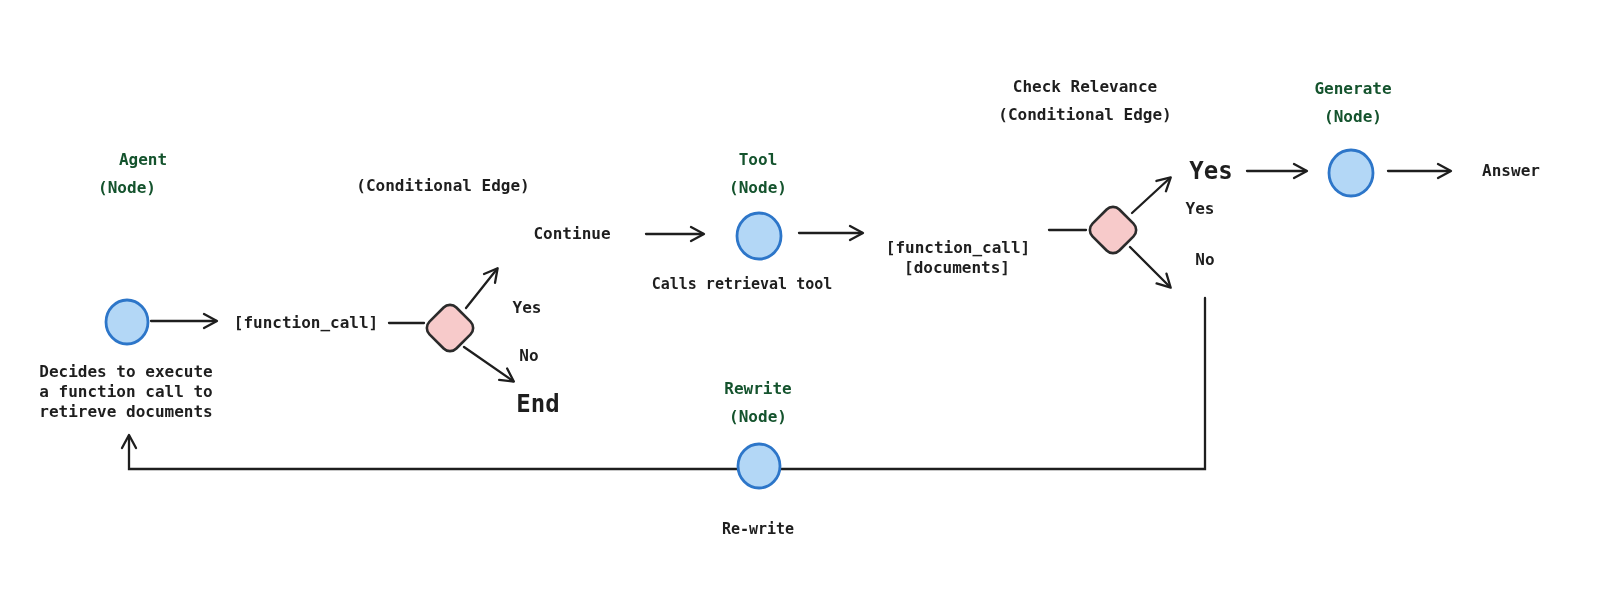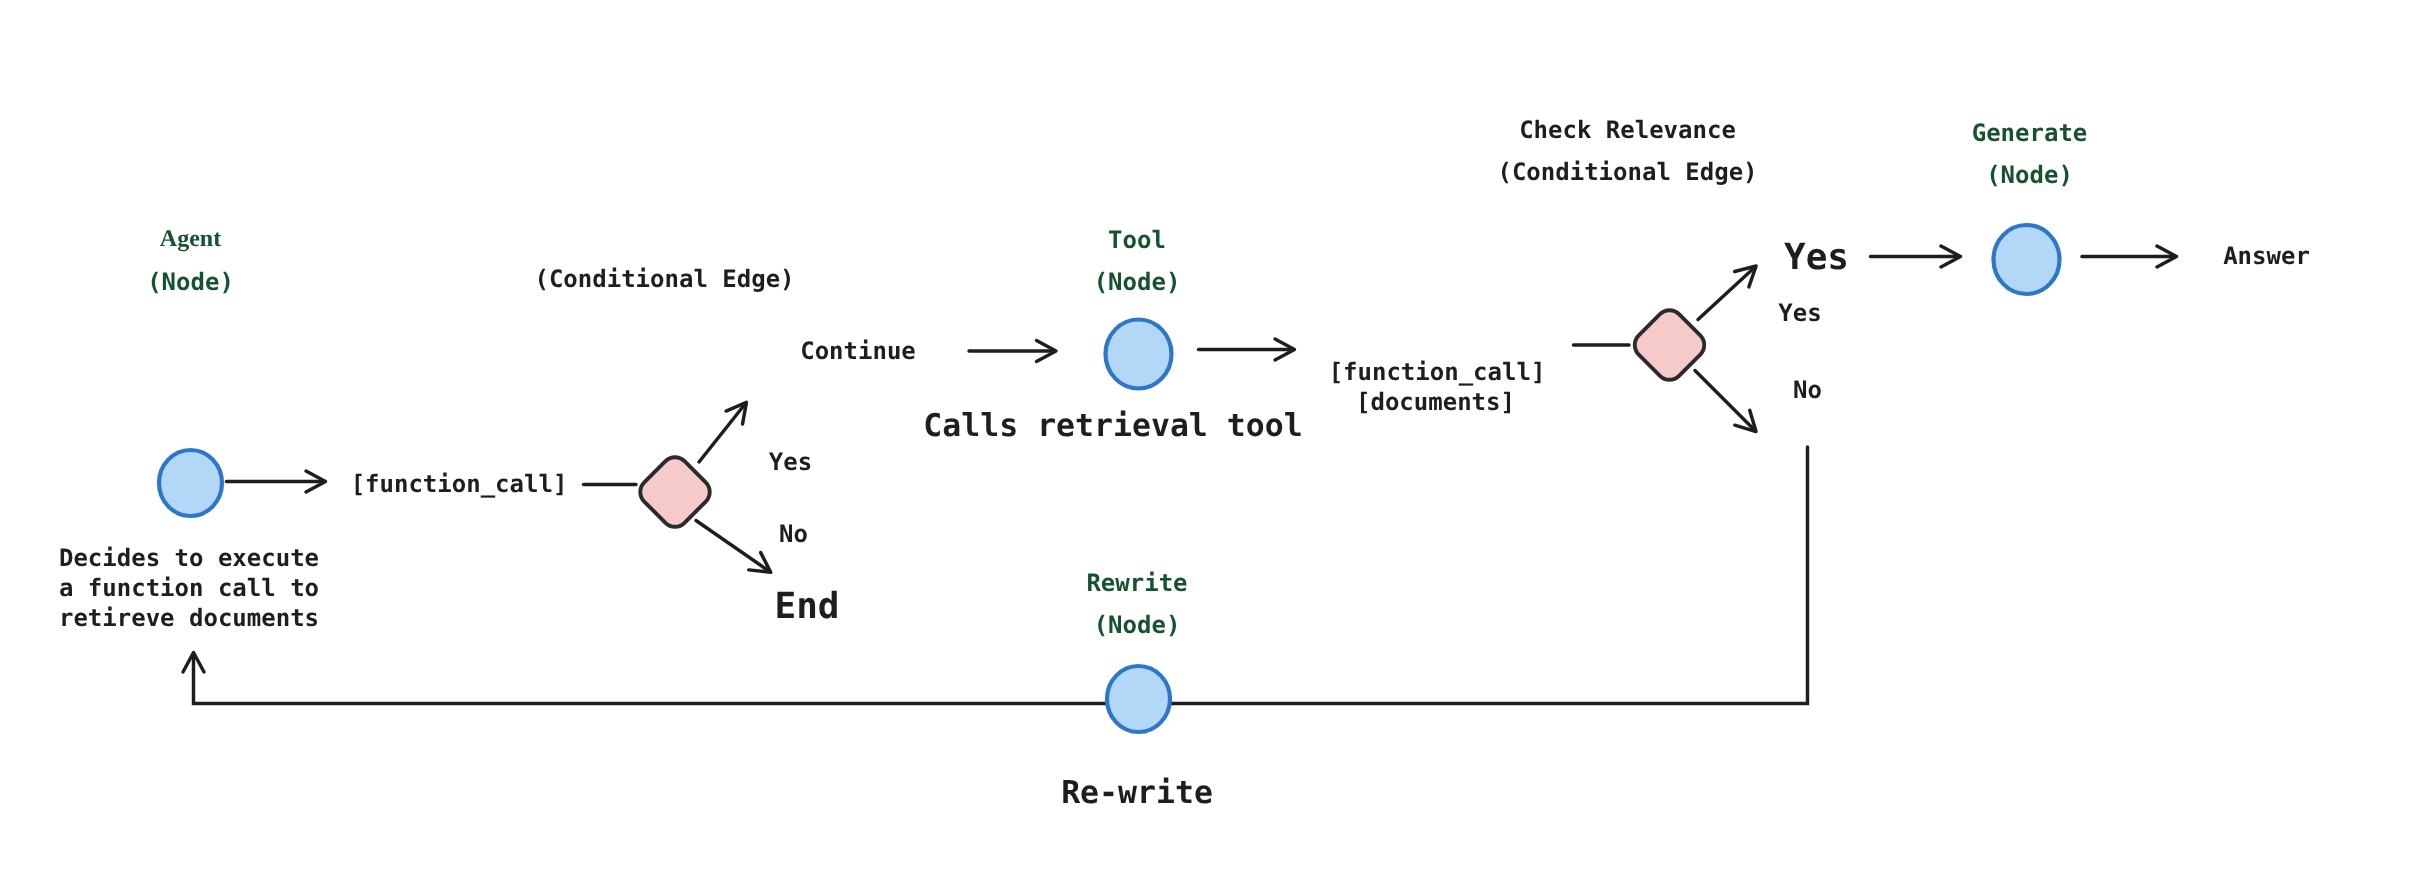--- a/index.html
+++ b/index.html
@@ -17,21 +17,21 @@
     transform:translate(-50%,-50%);
     white-space:nowrap;
     font-weight:700;
     color:#1e1e1e;
     text-align:center;
     line-height:1;
   }
   .big{font-size:16px;}
   .big24{font-size:24px;}
   .small{font-size:16px;}
-  .small15{font-size:21px;}
+  .small15{font-size:15px;}
   .blue{color:#14532d;}
   .node-shape{fill:#b3d7f6;stroke:#2d76c9;stroke-width:2.8;}
   .diamond-shape{fill:#f7caca;stroke:#2b2b2b;stroke-width:2.6;}
   .edge{stroke:#1e1e1e;stroke-width:2.3;fill:none;stroke-linecap:round;}
 </style>
 </head>
 <body>
 
 <div class="canvas">
 
@@ -60,21 +60,21 @@
 
     <ellipse class="node-shape" cx="127" cy="322" rx="21" ry="22"></ellipse>
     <ellipse class="node-shape" cx="759" cy="236" rx="22" ry="23"></ellipse>
     <ellipse class="node-shape" cx="1351" cy="173" rx="22" ry="23"></ellipse>
     <ellipse class="node-shape" cx="759" cy="466" rx="21" ry="22"></ellipse>
 
     <rect class="diamond-shape" x="431" y="309" width="38" height="38" rx="9" transform="rotate(45 450 328)"></rect>
     <rect class="diamond-shape" x="1094" y="211" width="38" height="38" rx="9" transform="rotate(45 1113 230)"></rect>
   </svg>
 
-  <div class="t big blue" style="left:127px;top:160px;font-family:Liberation Serif, serif;">Agent</div>
+  <div class="t big blue" style="left:143px;top:160px;">Agent</div>
   <div class="t big blue" style="left:127px;top:188px;">(Node)</div>
 
   <div class="t big" style="left:443px;top:186px;">(Conditional Edge)</div>
 
   <div class="t big blue" style="left:758px;top:160px;">Tool</div>
   <div class="t big blue" style="left:758px;top:188px;">(Node)</div>
 
   <div class="t big" style="left:1085px;top:87px;">Check Relevance</div>
   <div class="t big" style="left:1085px;top:115px;">(Conditional Edge)</div>
 

